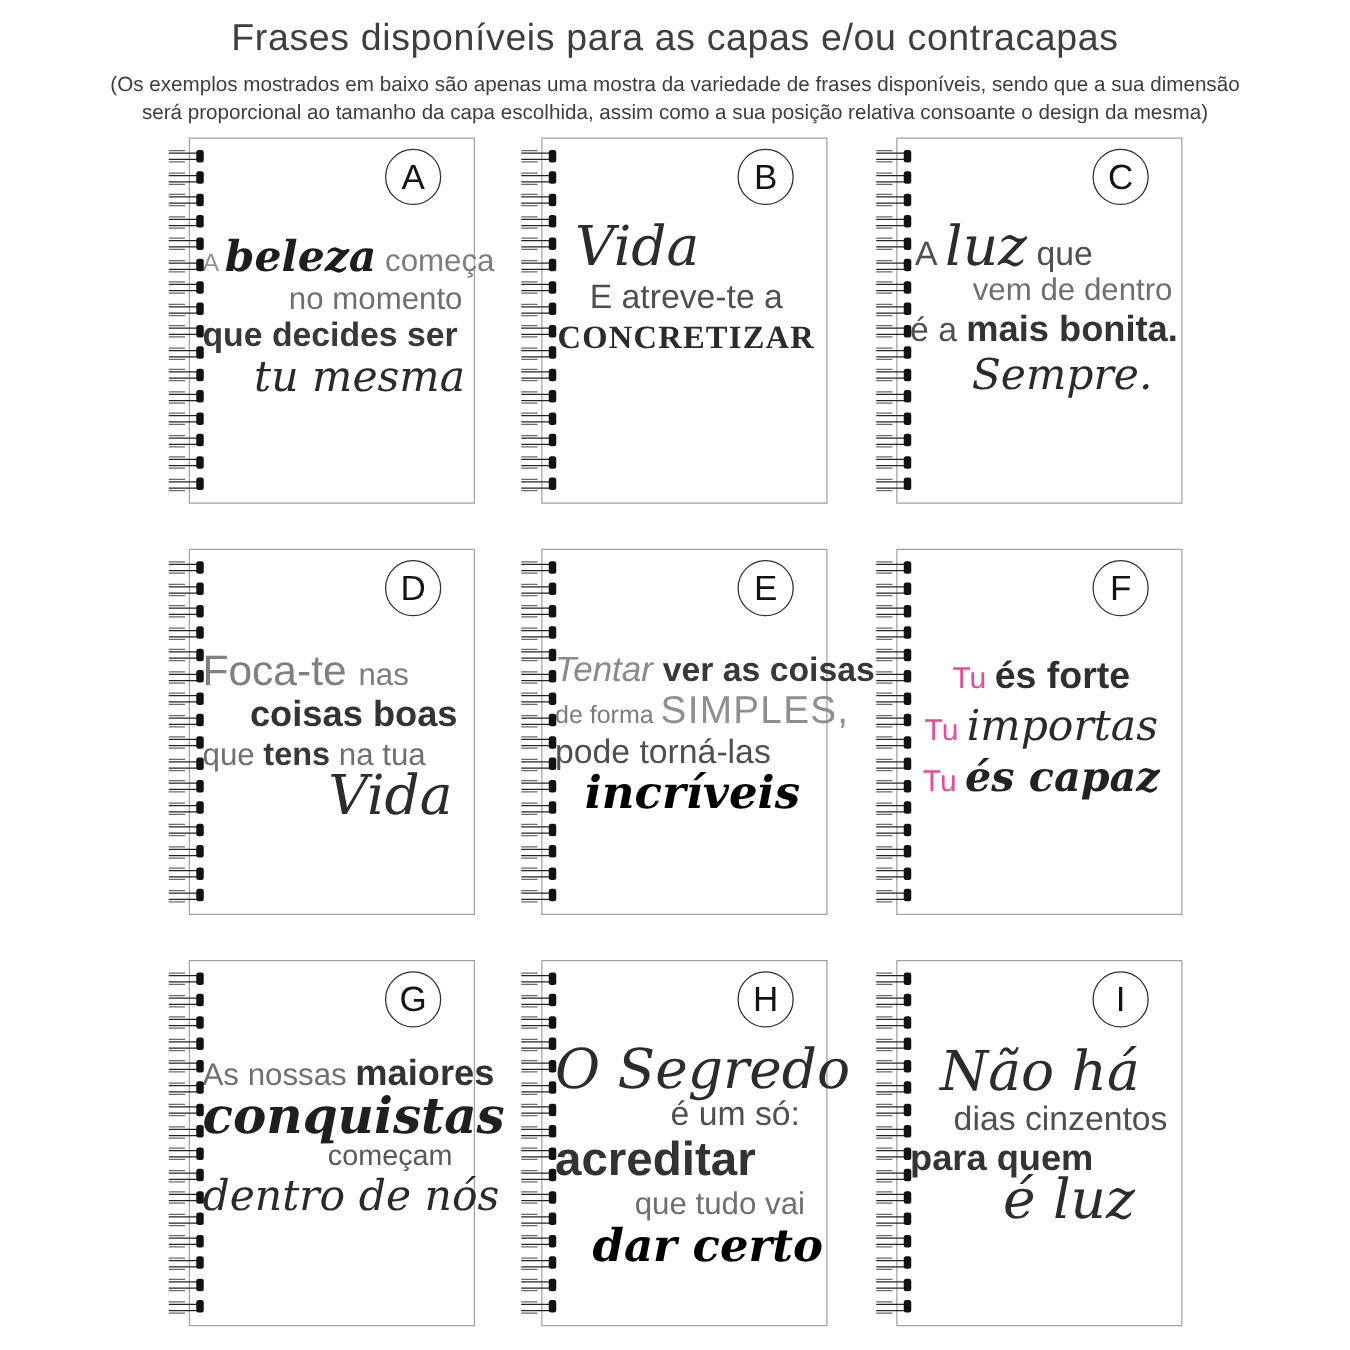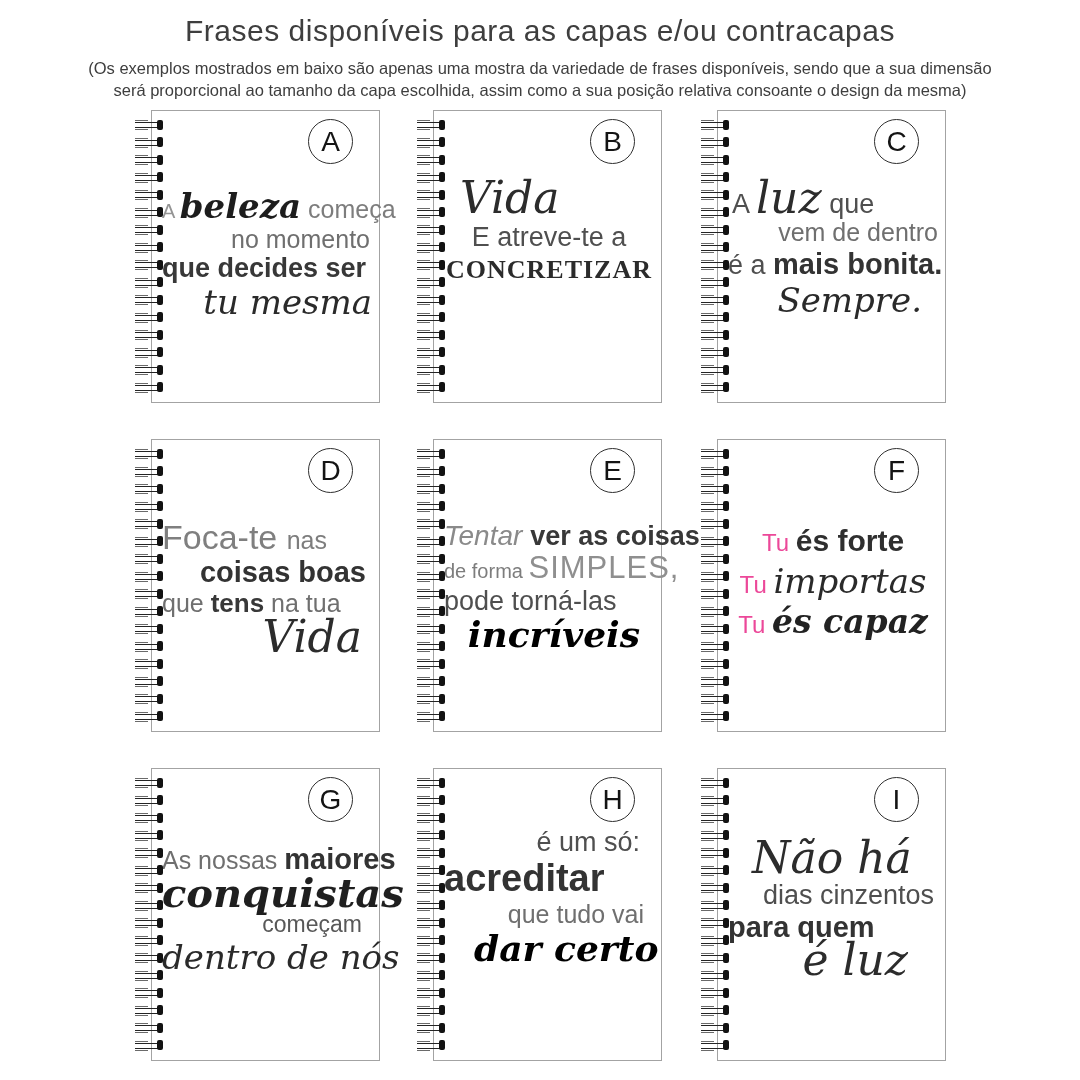--- a/index.html
+++ b/index.html
@@ -316,20 +316,21 @@
           <div class="ring"></div>
           <div class="ring"></div>
           <div class="ring"></div>
           <div class="ring"></div>
         </div>
         <div class="cover">
           <div class="badge">
             <span>H</span>
           </div>
           <div class="phrase" style="padding-top: 0px;">
+            <div class="line" style="text-align: center;"><span class="part s-script-xl">O Segredo</span></div>
             <div class="line" style="text-align: right; margin-top: -4px; margin-right: 14px;"><span class="part s-plain-lg">é um só:</span></div>
             <div class="line" style="text-align: left;"><span class="part s-bold-xxl">acreditar</span></div>
             <div class="line" style="text-align: right; margin-right: 10px;"><span class="part s-plain-md">que tudo vai</span></div>
             <div class="line" style="text-align: center; margin-left: 30px;"><span class="part s-script-b-lg">dar certo</span></div>
           </div>
         </div>
       </div>
       <div class="card" style="left: 701px; top: 768px;">
         <div class="spiral">
           <div class="ring"></div>

